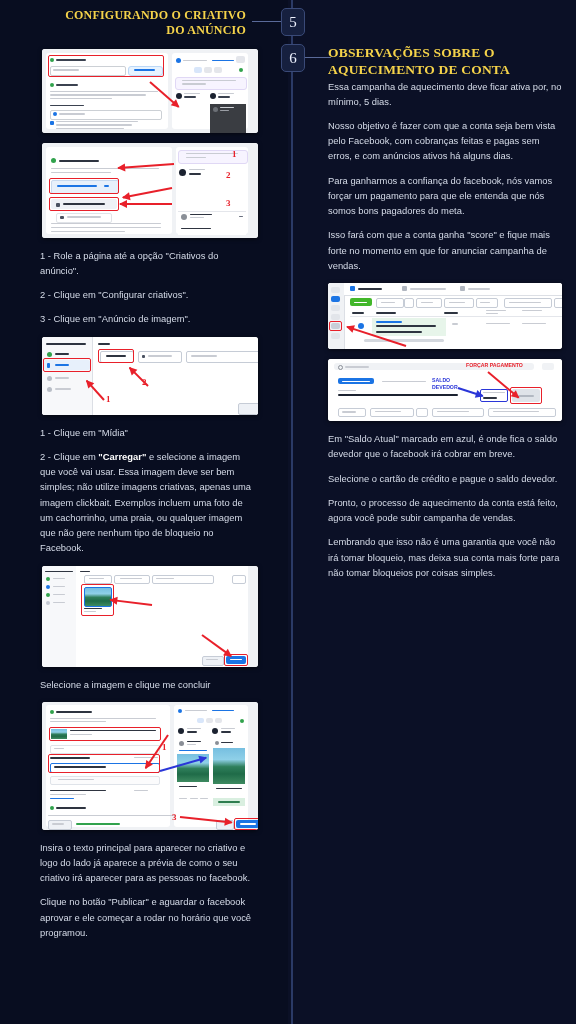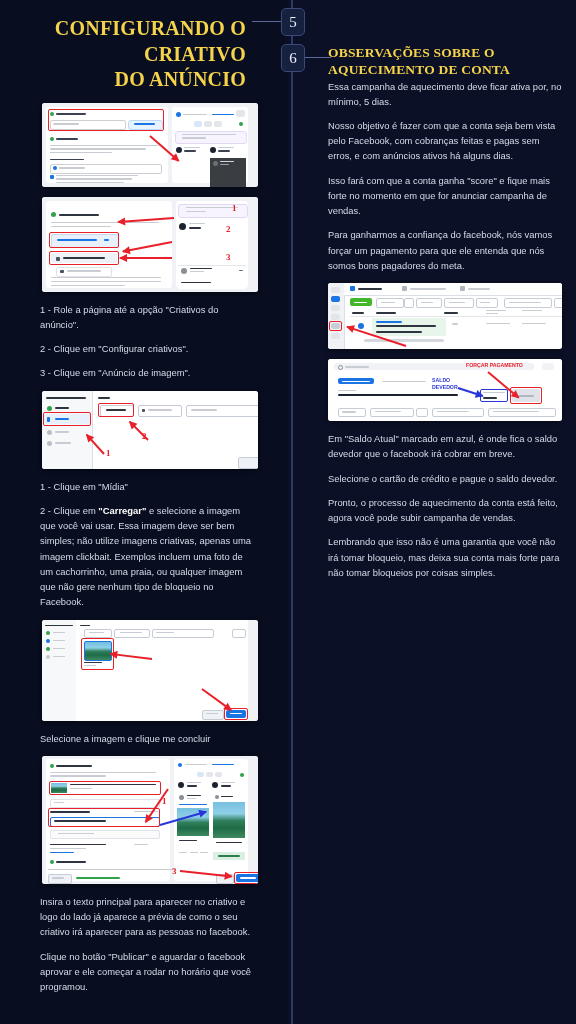--- a/index.html
+++ b/index.html
@@ -49,24 +49,24 @@
   .col-right{left:288px;width:288px;}
 
   h1.section-title{
     font-family:"Liberation Serif", serif;
     color:#f5d34a;
     font-weight:bold;
     margin:0;
     letter-spacing:.2px;
   }
   .title-left{
-    font-size:20px;
+    font-size:12px;
     line-height:1.28;
     text-align:right;
-    padding:16px 42px 0 18px;
+    padding:8px 42px 0 18px;
   }
   .title-right{
     font-size:13.5px;
     line-height:1.28;
     text-align:left;
     padding:44px 0 0 40px;
   }
 
   p.body{
     color:#d5dbe8;
@@ -394,22 +394,22 @@
 
 <div class="col col-right">
 
   <h1 class="section-title title-right">
     <span>OBSERVAÇÕES SOBRE O</span><br>
     <span>AQUECIMENTO DE CONTA</span>
   </h1>
 
   <p class="body right-body">Essa campanha de aquecimento deve ficar ativa por, no mínimo, 5 dias.</p>
   <p class="body right-body">Nosso objetivo é fazer com que a conta seja bem vista pelo Facebook, com cobranças feitas e pagas sem erros, e com anúncios ativos há alguns dias.</p>
+  <p class="body right-body">Para ganharmos a confiança do facebook, nós vamos forçar um pagamento para que ele entenda que nós somos bons pagadores do meta.</p>
   <p class="body right-body">Isso fará com que a conta ganha "score" e fique mais forte no momento em que for anunciar campanha de vendas.</p>
-  <p class="body right-body">Para ganharmos a confiança do facebook, nós vamos forçar um pagamento para que ele entenda que nós somos bons pagadores do meta.</p>
 
   <div class="shot shot-right" style="height:66px;">
     <div class="fbwin" style="background:#ffffff;"></div>
     <div class="sidebarstrip" style="left:0;top:0;width:16px;height:66px;background:#f0f2f5;"></div>
     <div class="fbbar" style="left:3px;top:4px;width:9px;height:6px;background:#e2e5ea;border-radius:2px;"></div>
     <div class="fbbar" style="left:3px;top:13px;width:9px;height:6px;background:#1b74e4;border-radius:2px;"></div>
     <div class="fbbar" style="left:3px;top:22px;width:9px;height:6px;background:#e2e5ea;border-radius:2px;"></div>
     <div class="fbbar" style="left:3px;top:31px;width:9px;height:6px;background:#e2e5ea;border-radius:2px;"></div>
     <div class="fbbar" style="left:3px;top:40px;width:9px;height:6px;background:#c8ced8;border-radius:2px;"></div>
     <div class="redbox" style="left:1px;top:38px;width:13px;height:10px;"></div>

